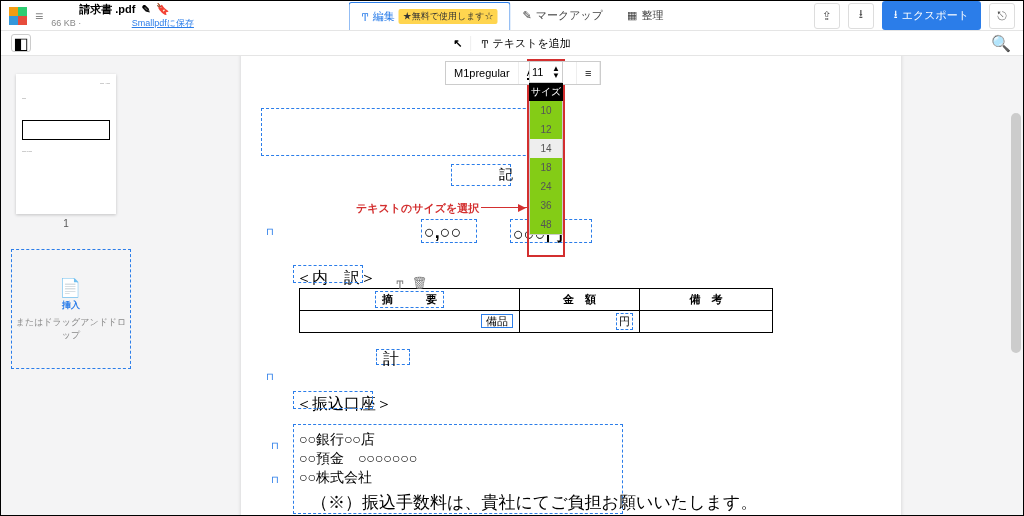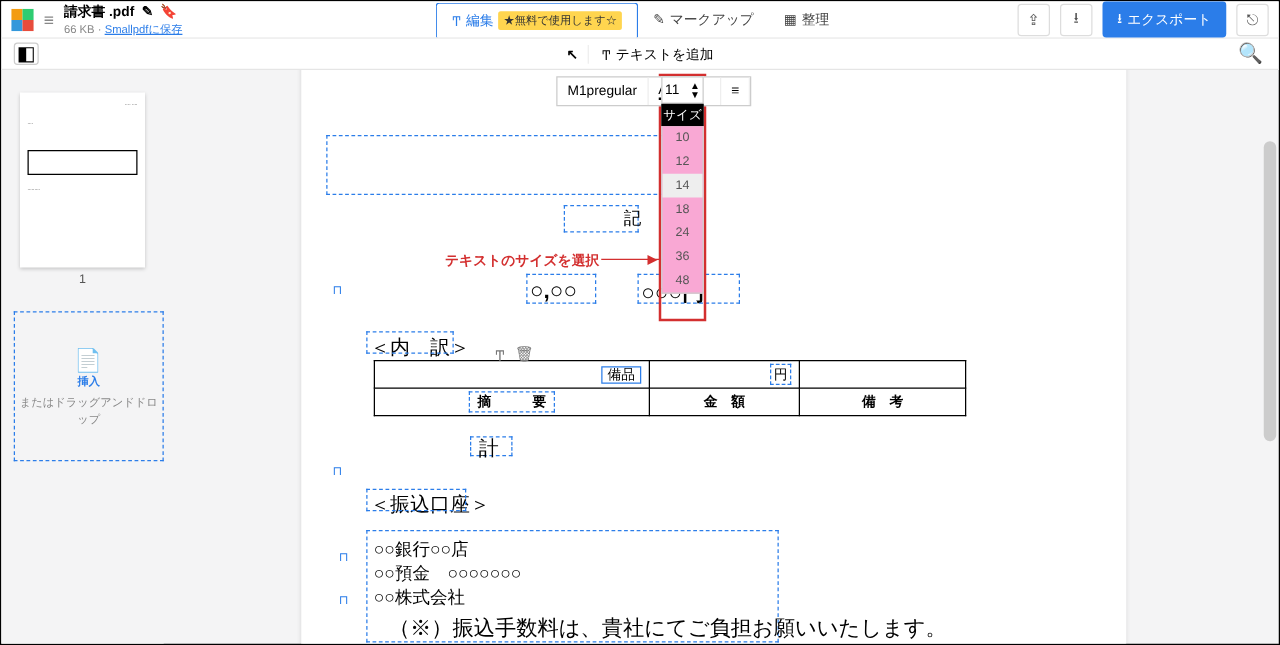--- a/index.html
+++ b/index.html
@@ -3,23 +3,23 @@
 <meta charset="utf-8">
 <style>
 * { margin: 0; padding: 0; box-sizing: border-box; font-family: Arial, sans-serif; }
 body { width: 1024px; height: 516px; background: #f4f4f5; overflow: hidden; position: relative; border: 1px solid #000; }
 
 
 .header { height: 30px; background: #fff; display: flex; align-items: center; padding: 0 8px; border-bottom: 1px solid #e5e5e5; }
 .logo { width: 18px; height: 18px; display: inline-block; }
 .hamburger { margin: 0 8px; color: #888; font-size: 14px; }
 .file-info { display: flex; flex-direction: column; font-size: 11px; }
-.file-name { font-weight: bold; display: flex; align-items: center; gap: 6px; }
+.file-name { font-weight: bold; display: flex; align-items: center; gap: 6px; margin-left: 28px; }
 .file-meta { color: #888; font-size: 9px; }
-.file-meta a { color: #2b7de9; text-decoration: underline; }
+.file-meta a { color: #2b7de9; text-decoration: underline; margin-left: 48px; }
 
 .tabs { position: absolute; left: 50%; transform: translateX(-50%); display: flex; height: 30px; align-items: center; }
 .tab { padding: 6px 12px; font-size: 11px; display: flex; align-items: center; gap: 4px; color: #444; }
 .tab.active { border: 1px solid #2b7de9; border-bottom: none; border-radius: 3px 3px 0 0; color: #2b7de9; }
 .badge-yellow { background: #ffd54f; color: #333; font-size: 9px; padding: 1px 4px; border-radius: 2px; }
 
 .header-actions { margin-left: auto; display: flex; align-items: center; gap: 8px; }
 .icon-btn { width: 26px; height: 26px; border: 1px solid #ddd; border-radius: 3px; display: flex; align-items: center; justify-content: center; font-size: 12px; color: #555; }
 .export-btn { background: #2b7de9; color: #fff; padding: 5px 12px; border-radius: 3px; font-size: 11px; display: flex; align-items: center; gap: 4px; }
 
@@ -55,21 +55,21 @@
 .tbl td, .tbl th { border: 1px solid #000; padding: 2px 6px; text-align: center; height: 18px; }
 
 
 .font-panel { position: absolute; left: 444px; top: 60px; height: 24px; background: #fff; border: 1px solid #ccc; display: flex; align-items: center; font-size: 11px; z-index: 10; }
 .font-panel .seg { padding: 0 8px; display: flex; align-items: center; gap: 2px; border-right: 1px solid #eee; height: 100%; }
 
 
 .size-col { position: absolute; left: 528px; top: 60px; width: 34px; z-index: 20; border-radius: 10px; }
 .size-header { background: #000; color: #fff; font-size: 10px; text-align: center; padding: 2px 0; }
 .size-input { background: #fff; border: 1px solid #ccc; height: 22px; display: flex; align-items: center; justify-content: space-between; padding: 0 2px; font-size: 11px; }
-.size-list { background: #f9a8d4; border: 1px solid #ccc; border-top: none; }
+.size-list { background: #84cc16; border: 1px solid #ccc; border-top: none; }
 .size-item { font-size: 10px; text-align: center; padding: 4px 0; color: #555; }
 .size-item.hover { background: #eee; }
 .red-box { position: absolute; border: 2px solid #d32f2f; pointer-events: none; }
 
 
 .mini-tools { position: absolute; display: flex; gap: 8px; font-size: 12px; color: #777; }
 
 .scrollbar { position: absolute; right: 2px; top: 57px; width: 10px; height: 240px; background: #ccc; border-radius: 5px; }
 </style>
 </head>
@@ -159,28 +159,28 @@
     <div class="selbox" style="left:180px;top:183px;width:56px;height:24px"></div>
     <div class="txt" style="left:272px;top:186px;font-size:18px;font-weight:bold">○○○円</div>
     <div class="selbox" style="left:269px;top:183px;width:82px;height:24px"></div>
 
     <div class="txt" style="left:55px;top:232px">＜内　訳＞</div>
     <div class="selbox" style="left:52px;top:229px;width:70px;height:18px"></div>
 
     <table class="tbl" style="left:58px;top:252px;width:474px">
       <tbody>
           <tr>
+        <th style="width:220px"><span class="selbox" style="position:relative;display:inline-block;padding:0 6px">摘　　　要</span></th>
+        <th style="width:120px"><span>金　額</span></th>
+        <th><span>備　考</span></th>
+      </tr>
+      <tr>
         <td style="text-align:right"><span style="border:1px solid #2b7de9;padding:0 4px">備品</span></td>
         <td style="text-align:right"><span class="selbox" style="position:relative;display:inline-block;padding:0 2px">円</span></td>
         <td></td>
-      </tr>
-      <tr>
-        <th style="width:220px"><span class="selbox" style="position:relative;display:inline-block;padding:0 6px">摘　　　要</span></th>
-        <th style="width:120px"><span>金　額</span></th>
-        <th><span>備　考</span></th>
       </tr>
 
     </tbody>
       </table>
     <div class="selbox" style="left:135px;top:313px;width:34px;height:16px"></div>
     <div class="txt" style="left:142px;top:313px">計</div>
 
     <div class="anchor" style="left:25px;top:190px">⊓</div>
     <div class="anchor" style="left:25px;top:335px">⊓</div>
     <div class="anchor" style="left:30px;top:404px">⊓</div>

